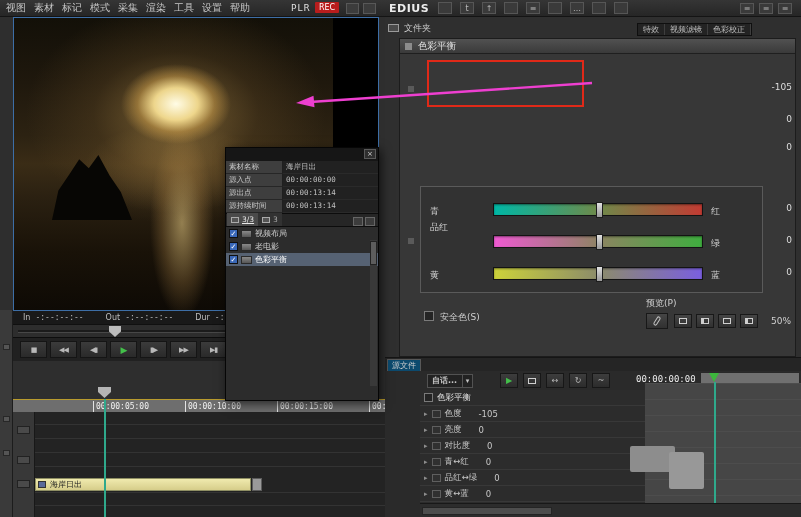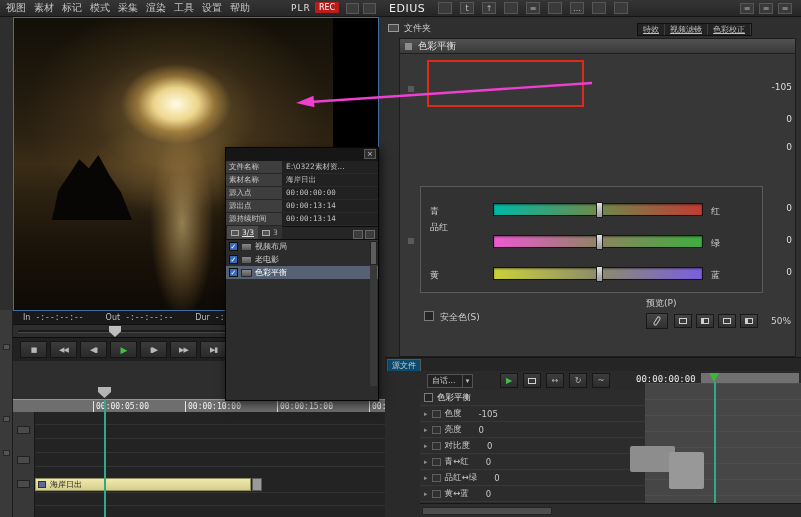--- a/index.html
+++ b/index.html
@@ -9,21 +9,21 @@
   .abs { position:absolute; }
   .mono { font-family:"DejaVu Sans Mono","Liberation Mono",monospace; }
 
   
   .menubar { left:0; top:0; width:801px; height:17px; background:linear-gradient(#353535,#262626); border-bottom:1px solid #141414; }
   .menus { position:absolute; left:2px; top:0; display:flex; }
   .menu-item { padding:0 4px; line-height:16px; font-size:10px; color:#c6c6c6; }
   .plr { position:absolute; left:291px; top:3px; font-size:9px; color:#e0e0e0; letter-spacing:1px; }
   .rec { position:absolute; left:315px; top:2px; font-size:8px; background:#b81d1d; color:#fff; padding:1px 4px; border-radius:1px; }
   .msq { position:absolute; top:3px; width:13px; height:11px; background:#3c3c3c; border:1px solid #585858; }
-  .edius-name { position:absolute; left:389px; top:2px; font-size:11px; font-weight:normal; color:#ececec; letter-spacing:.5px; }
+  .edius-name { position:absolute; left:389px; top:2px; font-size:11px; font-weight:bold; color:#ececec; letter-spacing:.5px; }
   .ticons { position:absolute; left:438px; top:2px; display:flex; gap:8px; }
   .ticon { width:14px; height:12px; background:#3a3a3a; border:1px solid #565656; color:#b9b9b9; font-size:8px; line-height:11px; text-align:center; }
   .ricons { position:absolute; left:740px; top:3px; display:flex; gap:5px; }
   .ricon { width:14px; height:11px; background:#3a3a3a; border:1px solid #565656; color:#b0b0b0; font-size:8px; line-height:10px; text-align:center; }
 
   
   .preview { left:13px; top:17px; width:366px; height:294px; background:#000; border:1px solid #3d6ea6; overflow:hidden; }
   .video { position:absolute; left:0; top:0; width:319px; height:292px;
     background:
       radial-gradient(ellipse 55px 40px at 162px 86px, rgba(255,252,230,1) 0%, rgba(252,228,150,.9) 40%, rgba(220,170,80,.45) 70%, rgba(0,0,0,0) 100%),
@@ -66,21 +66,21 @@
   .clipicon { position:absolute; left:2px; top:2px; width:8px; height:7px; background:#5a6a9a; border:1px solid #333; }
   .cliptail { position:absolute; left:239px; top:66px; width:10px; height:13px; background:#9a9a9a; border:1px solid #5c5c5c; }
   .phead-l { left:104px; top:399px; width:2px; height:118px; background:#2fa98c; }
   .pheadcap { left:98px; top:387px; width:13px; height:11px; background:#b5b5b5; clip-path:polygon(0 0,100% 0,100% 45%,50% 100%,0 45%); }
 
   
   .rpane { left:385px; top:17px; width:416px; height:500px; background:#2f2f2f; }
   .folder-ic { left:388px; top:24px; width:11px; height:8px; border:1px solid #9a9a9a; background:#4a4a4a; }
   .folder-lbl { left:404px; top:22px; font-size:9px; color:#cbcbcb; }
   .ptabs { left:637px; top:23px; height:13px; display:flex; background:#232323; border:1px solid #0f0f0f; }
-  .ptab { padding:0 5px; font-size:8px; line-height:12px; color:#bdbdbd; border-right:1px solid #3e3e3e;text-decoration:underline; }
+  .ptab { padding:0 5px; font-size:8px; line-height:12px; color:#bdbdbd; border-right:1px solid #3e3e3e; }
 
   .palette { left:399px; top:38px; width:397px; height:319px; background:#373737; border:1px solid #1c1c1c; }
   .phead { position:absolute; left:0; top:0; width:100%; height:15px; background:linear-gradient(#515151,#3a3a3a); border-bottom:1px solid #1f1f1f; }
   .phead .ic { position:absolute; left:5px; top:4px; width:7px; height:7px; background:#8c8c8c; }
   .phead .t { position:absolute; left:18px; top:1px; font-size:9.5px; color:#e3e3e3; }
   .sbox { border:1px solid #5a5a5a; background:#323232; }
   .slabel { font-size:9px; color:#cfcfcf; }
   .strack { width:210px; height:13px; border:1px solid #131313; box-shadow:inset 0 1px 2px rgba(0,0,0,.45); }
   .shandle { position:absolute; top:-2px; width:7px; height:16px; background:linear-gradient(#e2e2e2,#9a9a9a); border:1px solid #1d1d1d; }
   .shandle.blue { background:#2d7de4; border-color:#0c2d5c; }
@@ -89,21 +89,21 @@
   .pbtn { background:linear-gradient(#454545,#303030); border:1px solid #181818; display:flex; align-items:center; justify-content:center; }
   .clipshape { width:4px; height:10px; border:1px solid #c3c3c3; border-radius:2px; transform:rotate(32deg); }
   .mini { width:8px; height:6px; border:1px solid #cfcfcf; }
   .mini2 { width:8px; height:6px; border:1px solid #cfcfcf; border-left-width:3px; }
 
   .srcbar { left:385px; top:357px; width:416px; height:14px; background:#252525; border-top:1px solid #151515; }
   .srctab { position:absolute; left:2px; top:1px; width:34px; height:13px; background:#0c4a6e; border:1px solid #585858; border-bottom:none; font-size:8px; text-align:center; line-height:12px; color:#cfcfcf; }
 
   
   .kf { left:385px; top:371px; width:416px; height:146px; background:#2a2a2a; }
-  .kdrop { position:absolute; left:42px; top:3px; width:46px; height:14px; background:#222; border:1px solid #525252; font-size:8px; color:#c5c5c5; line-height:12px; padding-left:4px; }
+  .kdrop { position:absolute; left:42px; top:3px; width:46px; height:14px; background:#222; border:1px solid #525252; font-size:8px; color:#c5c5c5; line-height:12px; padding-left:4px;font-weight:bold; }
   .kdrop .ar { position:absolute; right:0; top:0; width:10px; height:12px; border-left:1px solid #525252; text-align:center; font-size:7px; line-height:12px; }
   .kbtn { position:absolute; top:2px; width:18px; height:15px; background:linear-gradient(#3d3d3d,#2c2c2c); border:1px solid #171717; color:#b5b5b5; font-size:8px; display:flex; align-items:center; justify-content:center; }
   .ktc { position:absolute; left:251px; top:3px; font-size:9px; color:#ededed; }
   .kruler { position:absolute; left:315px; top:1px; width:100px; height:12px; background:#707070; border:1px solid #292929; }
   .ktri { position:absolute; left:324px; top:2px; width:0; height:0; border-left:5px solid transparent; border-right:5px solid transparent; border-top:9px solid #3db53d; }
   .kline { position:absolute; left:329px; top:11px; width:2px; height:135px; background:#2fa98c; }
   .klist { position:absolute; left:35px; top:19px; width:225px; height:113px; background:#2c2c2c; }
   .krow { display:flex; align-items:center; height:16px; border-bottom:1px solid #383838; padding-left:4px; gap:4px; font-size:8.5px; color:#c8c8c8; }
   .krow .chev { color:#8d8d8d; font-size:7px; }
   .krow .kic { width:9px; height:8px; border:1px solid #5f5f5f; background:#303030; }
@@ -394,24 +394,20 @@
   </div>
 
   <div class="abs wm1"></div>
   <div class="abs wm2"></div>
 
   <div class="abs ipanel">
     <div class="ititle">
       <span class="iclose">×</span>
     </div>
     <div class="irow">
-      <span class="ilab">文件名称</span>
-      <span class="ival">E:\0322素材资...</span>
-    </div>
-    <div class="irow">
       <span class="ilab">素材名称</span>
       <span class="ival">海岸日出</span>
     </div>
     <div class="irow">
       <span class="ilab">源入点</span>
       <span class="ival mono">00:00:00:00</span>
     </div>
     <div class="irow">
       <span class="ilab">源出点</span>
       <span class="ival mono">00:00:13:14</span>

